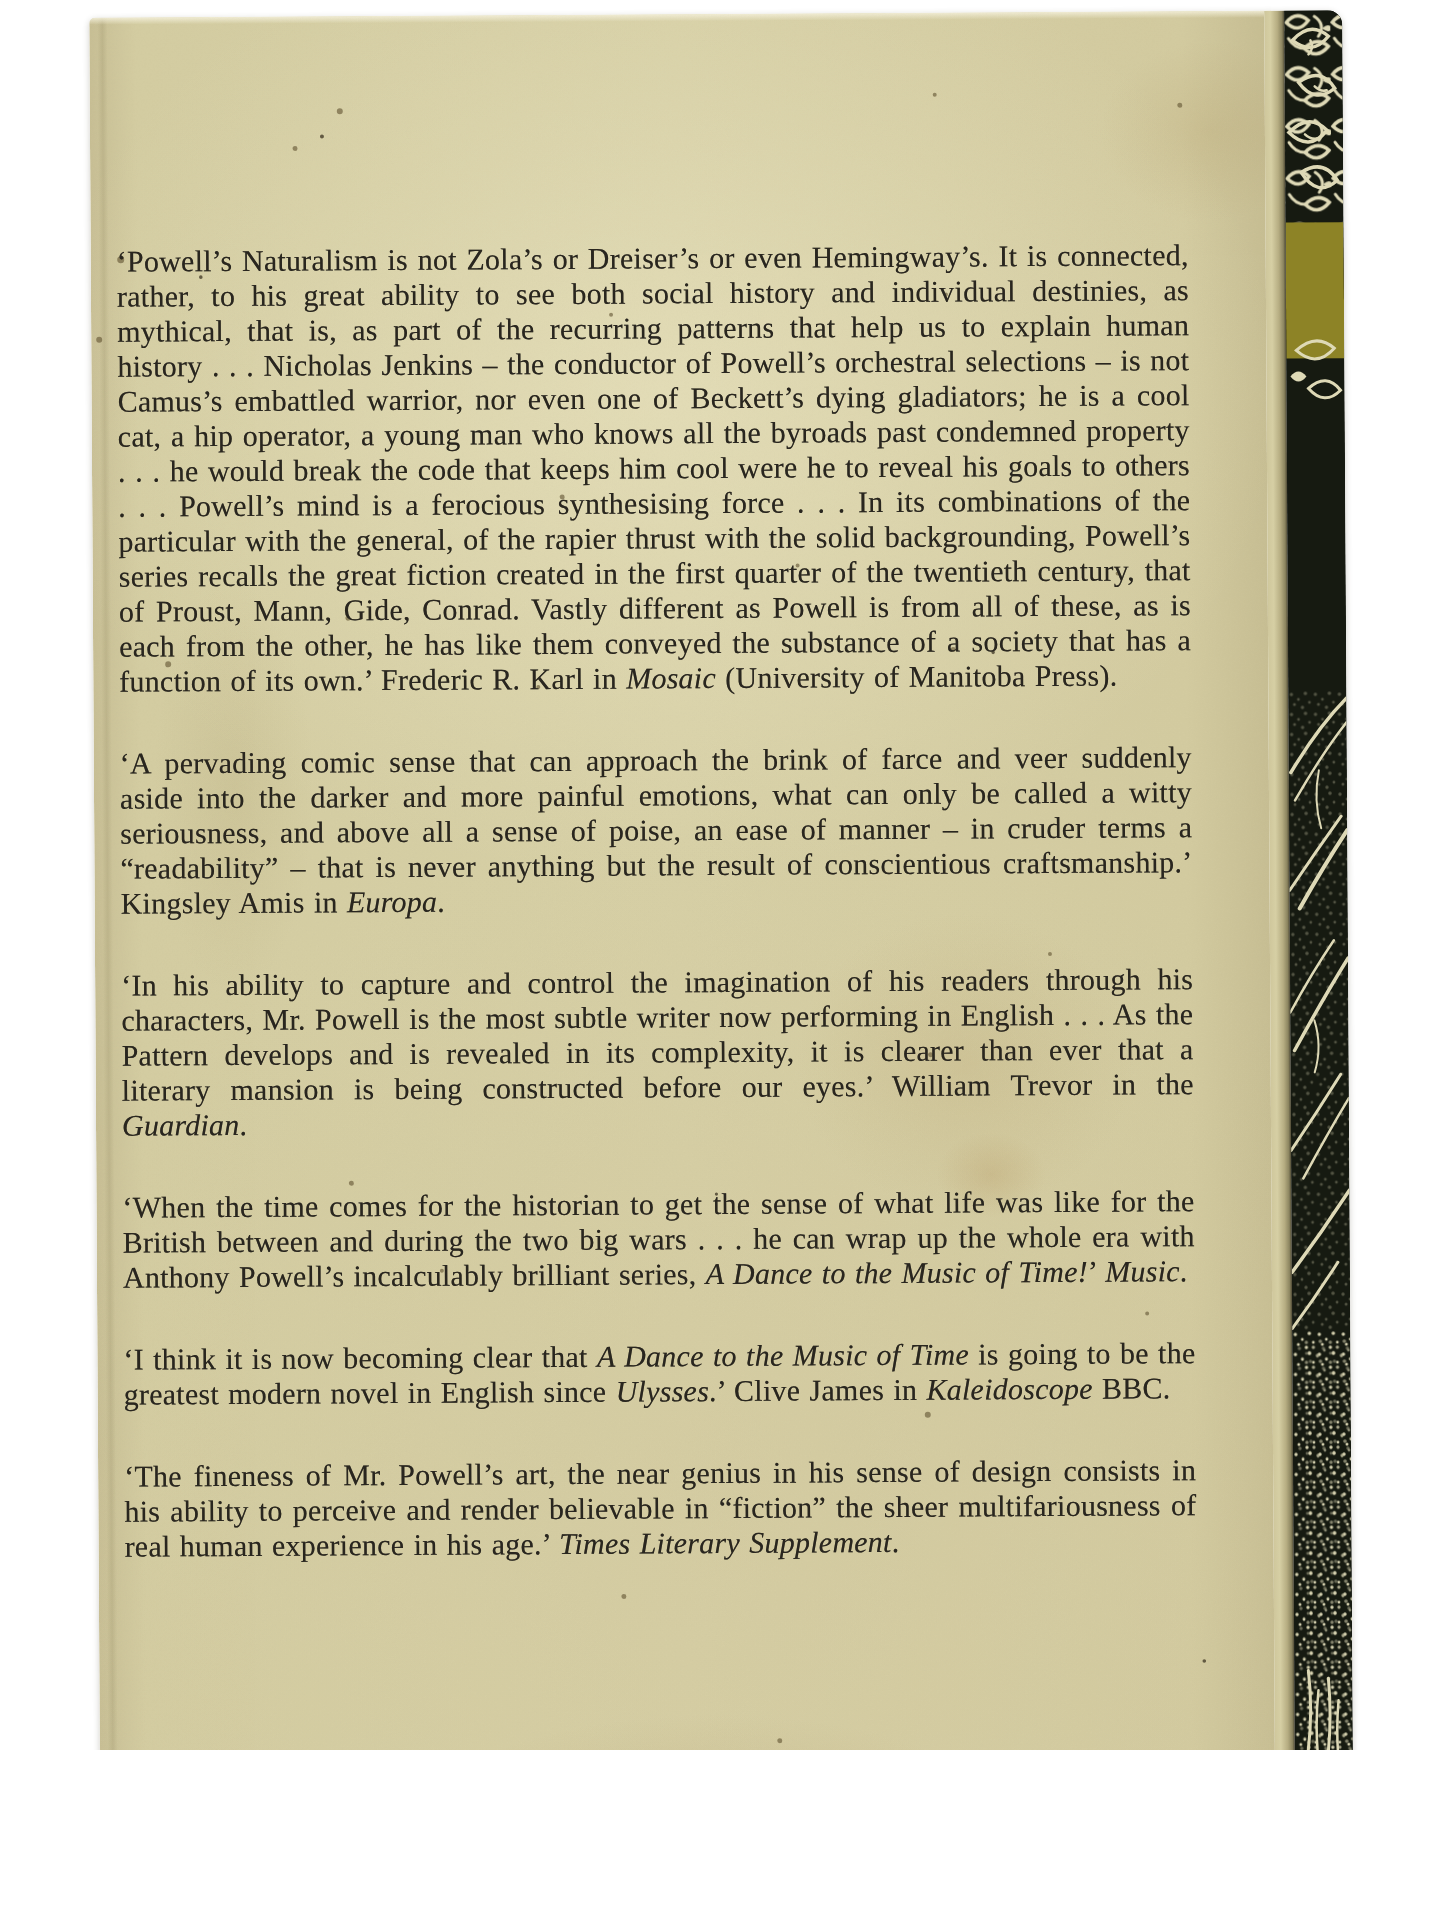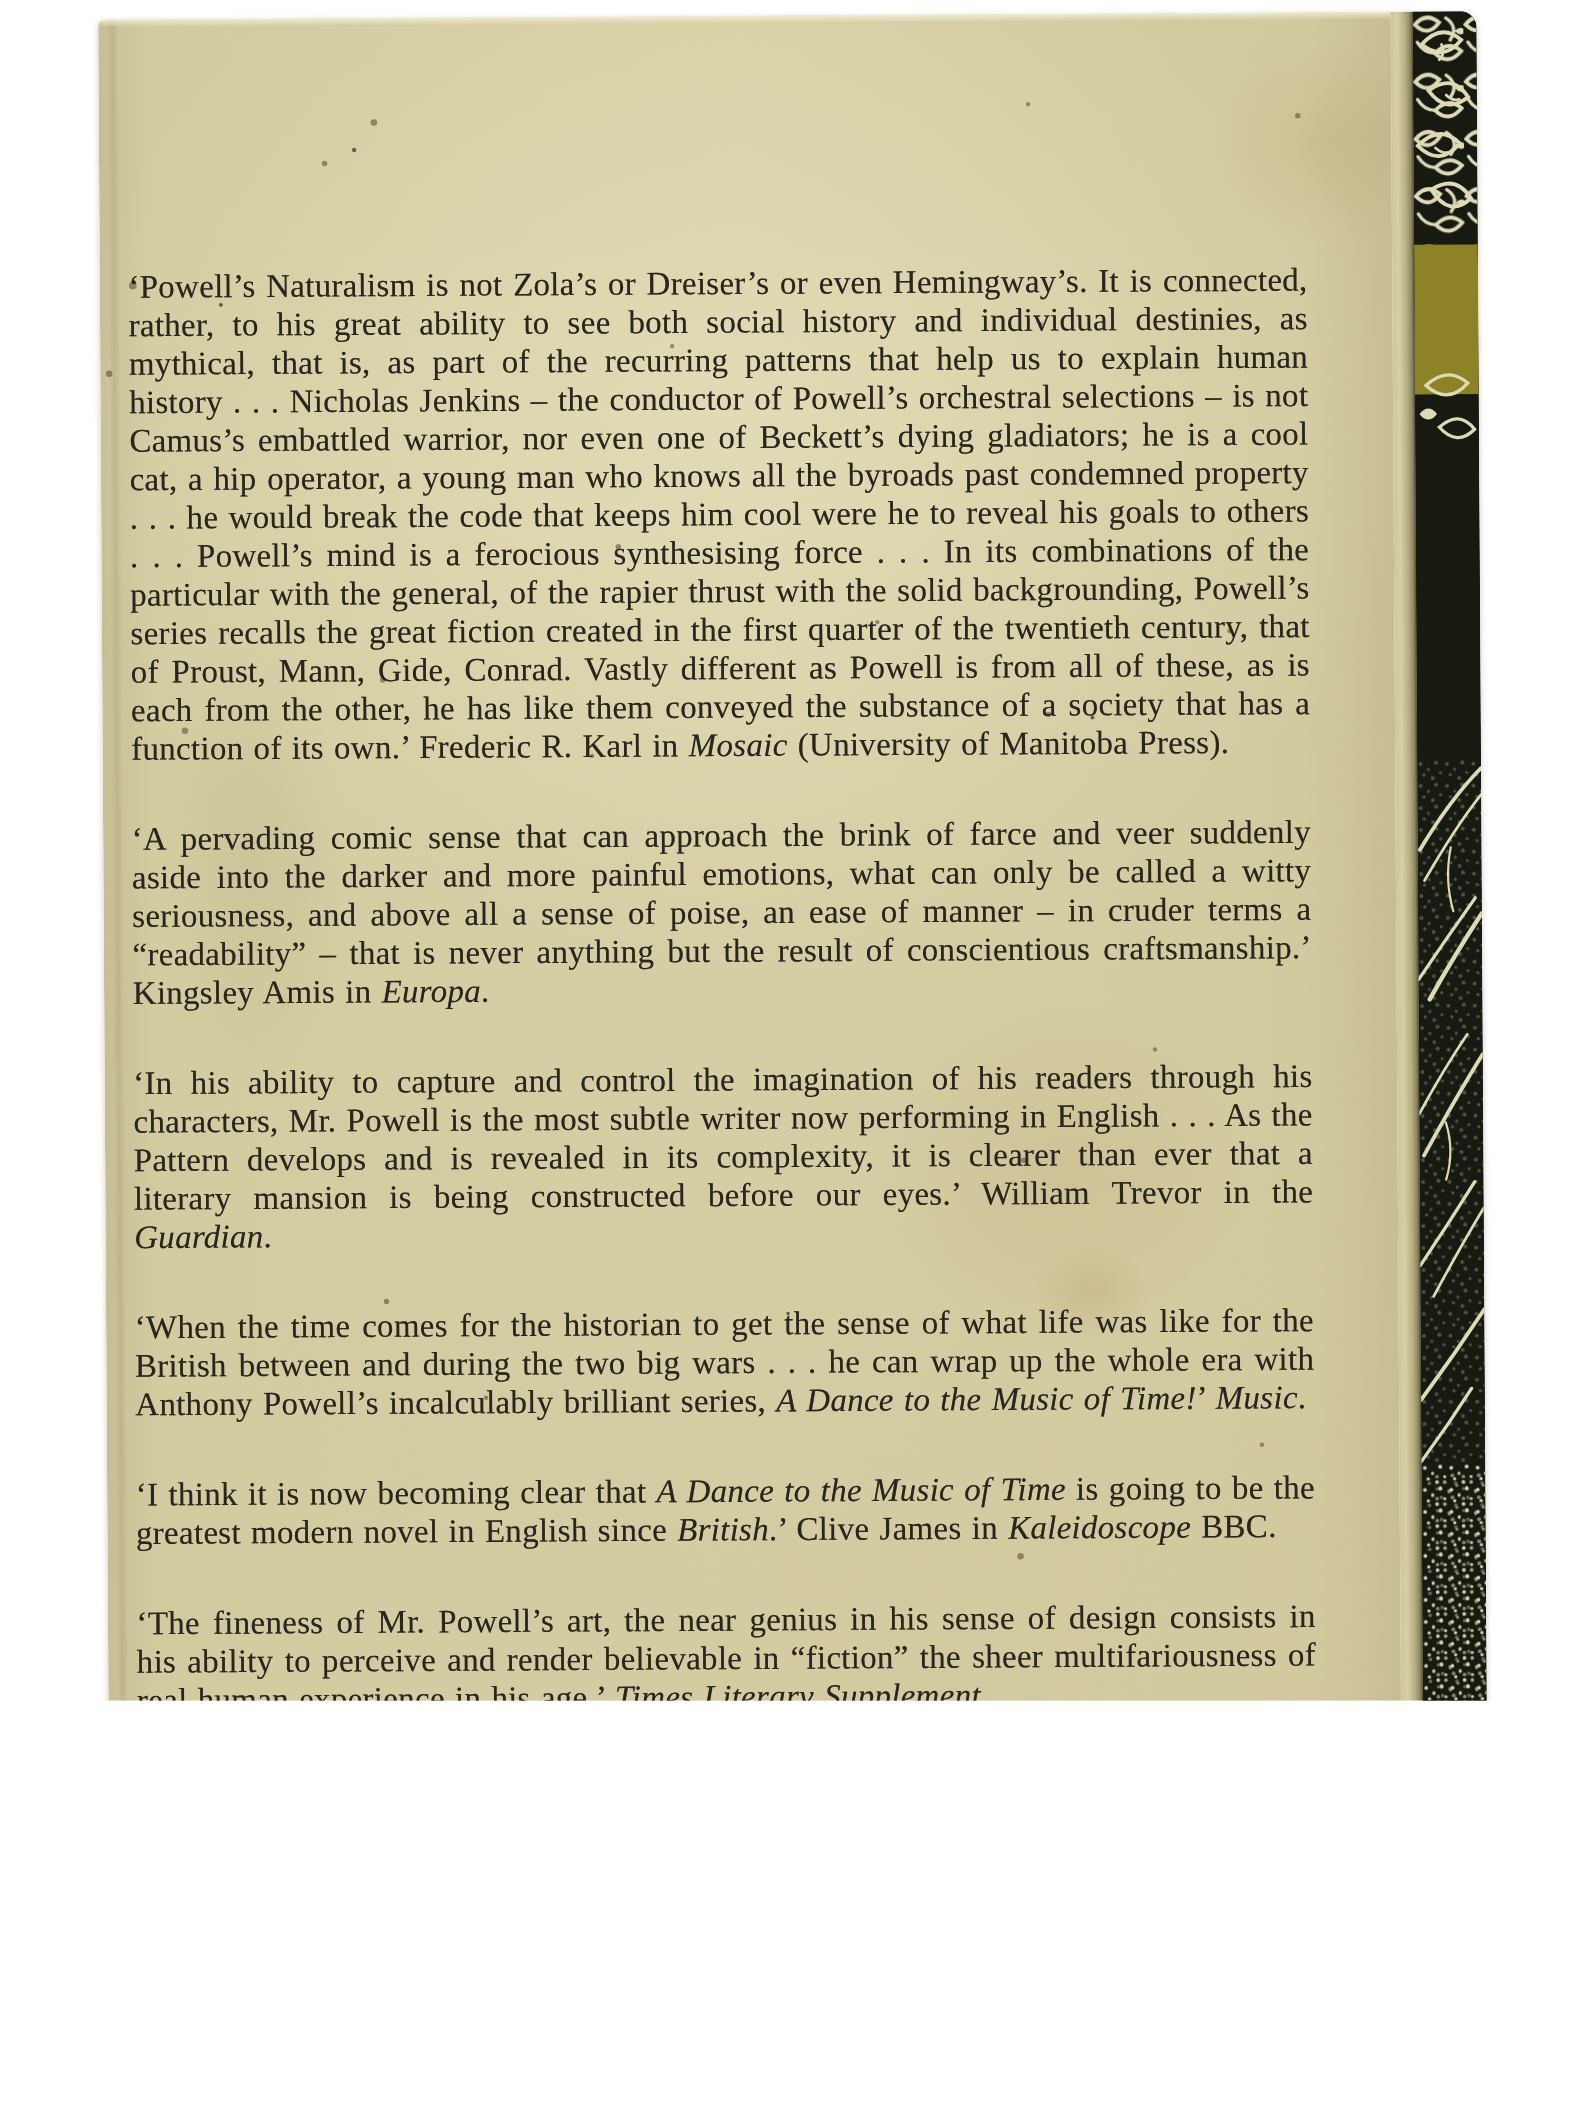--- a/index.html
+++ b/index.html
@@ -1,18 +1,18 @@
 <!DOCTYPE html>
 <html style="--cover: #d8d1a7; --ink: #29261f; --spine-base: #161a11; --spine-pat: #ded9b6; --olive: #8d8326;"><head>
 <meta charset="utf-8">
 <style>
   html,body{margin:0;padding:0;background:#ffffff;}
   .scene{
     position:relative;
-    width:1445px;height:1546px;
+    width:1445px;height:1750px;
     overflow:hidden;
     font-family:"Liberation Serif","DejaVu Serif",serif;
   }
   .book{
     position:absolute;left:95px;top:14px;
     width:1253px;height:1892px;
     border-radius:6px 15px 18px 9px;
     overflow:hidden;
     transform:rotate(-0.35deg);
     box-shadow:0 2px 6px rgba(60,55,30,.25);
@@ -131,21 +131,21 @@
           <feColorMatrix in="n" type="matrix" values="0 0 0 0 0.3 0 0 0 0 0.27 0 0 0 0 0.15 0 0 0 1 0"></feColorMatrix>
           </filter>
         <rect width="1175" height="1892" filter="url(#gr)"></rect>
       </svg>
 
       <div class="quotes">
           <p><span>‘Powell’s Naturalism is not Zola’s or Dreiser’s or even Hemingway’s. It is connected, rather, to his great ability to see both social history and individual destinies, as mythical, that is, as part of the recurring patterns that help us to explain human history . . . Nicholas Jenkins – the conductor of Powell’s orchestral selections – is not Camus’s embattled warrior, nor even one of Beckett’s dying gladiators; he is a cool cat, a hip operator, a young man who knows all the byroads past condemned property . . . he would break the code that keeps him cool were he to reveal his goals to others . . . Powell’s mind is a ferocious synthesising force . . . In its combinations of the particular with the general, of the rapier thrust with the solid back­grounding, Powell’s series recalls the great fiction created in the first quarter of the twentieth century, that of Proust, Mann, Gide, Conrad. Vastly different as Powell is from all of these, as is each from the other, he has like them conveyed the substance of a society that has a function of its own.’ Frederic R. Karl in </span><em>Mosaic</em><span> (Univer­sity of Manitoba Press).</span></p>
           <p><span>‘A pervading comic sense that can approach the brink of farce and veer suddenly aside into the darker and more painful emotions, what can only be called a witty seriousness, and above all a sense of poise, an ease of manner – in cruder terms a “readability” – that is never anything but the result of conscientious craftsmanship.’ Kingsley Amis in </span><em>Europa</em><span>.</span></p>
           <p><span>‘In his ability to capture and control the imagination of his readers through his characters, Mr. Powell is the most subtle writer now performing in English . . . As the Pattern develops and is revealed in its complexity, it is clearer than ever that a literary mansion is being constructed before our eyes.’ William Trevor in the </span><em>Guardian</em><span>.</span></p>
           <p><span>‘When the time comes for the historian to get the sense of what life was like for the British between and during the two big wars . . . he can wrap up the whole era with Anthony Powell’s incalcul­ably brilliant series, </span><em>A Dance to the Music of Time!</em><span>’ </span><em>Music</em><span>.</span></p>
-          <p><span>‘I think it is now becoming clear that </span><em>A Dance to the Music of Time</em><span> is going to be the greatest modern novel in English since </span><em>British</em><span>.’ Clive James in </span><em>Kaleidoscope</em><span> BBC.</span></p>
+          <p><span>‘I think it is now becoming clear that </span><em>A Dance to the Music of Time</em><span> is going to be the greatest modern novel in English since </span><em>Ulysses</em><span>.’ Clive James in </span><em>Kaleidoscope</em><span> BBC.</span></p>
           <p><span>‘The fineness of Mr. Powell’s art, the near genius in his sense of design consists in his ability to perceive and render believable in “fiction” the sheer multifariousness of real human experience in his age.’ </span><em>Times Literary Supplement</em><span>.</span></p>
         </div>
     </div>
 
     <div class="fold"></div>
 
     <div class="spine">
       <svg width="58" height="1892" viewBox="0 0 58 1892">
         <defs>
           <pattern id="leaves" width="46" height="52" patternUnits="userSpaceOnUse">

